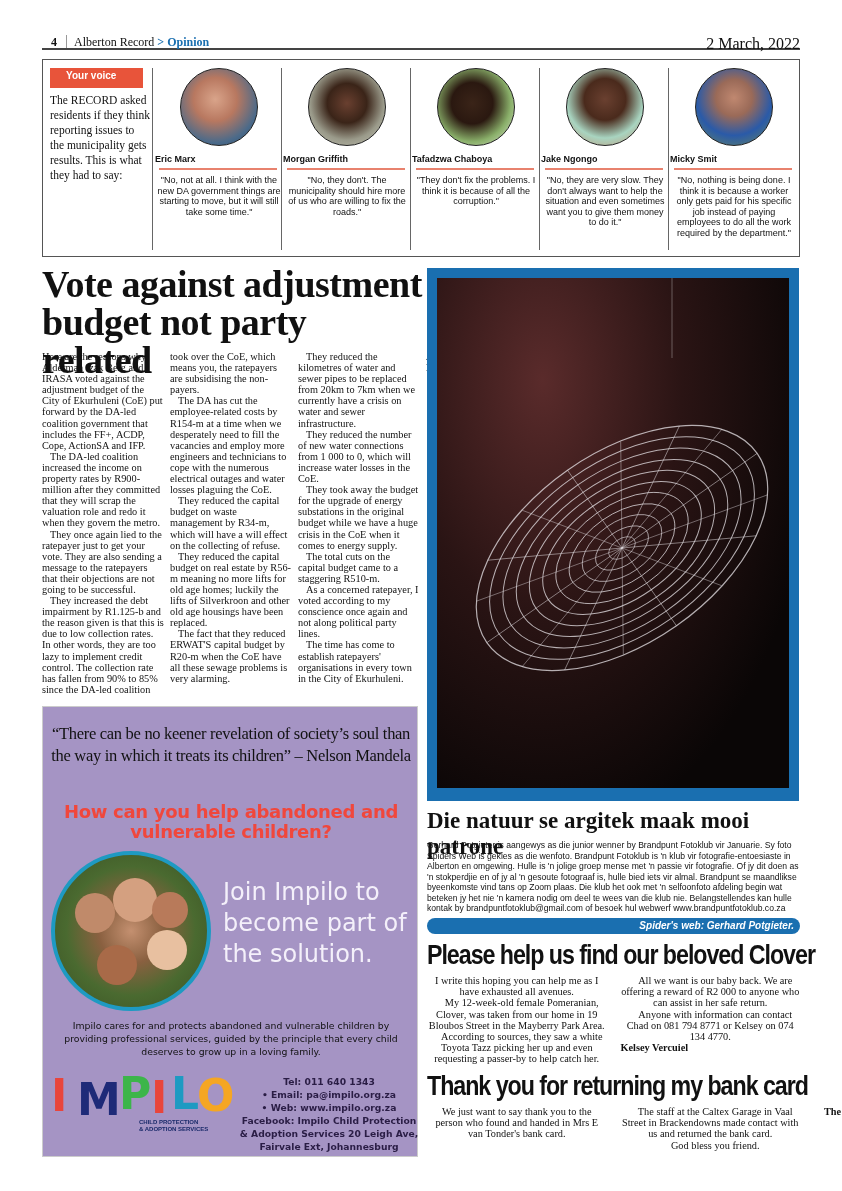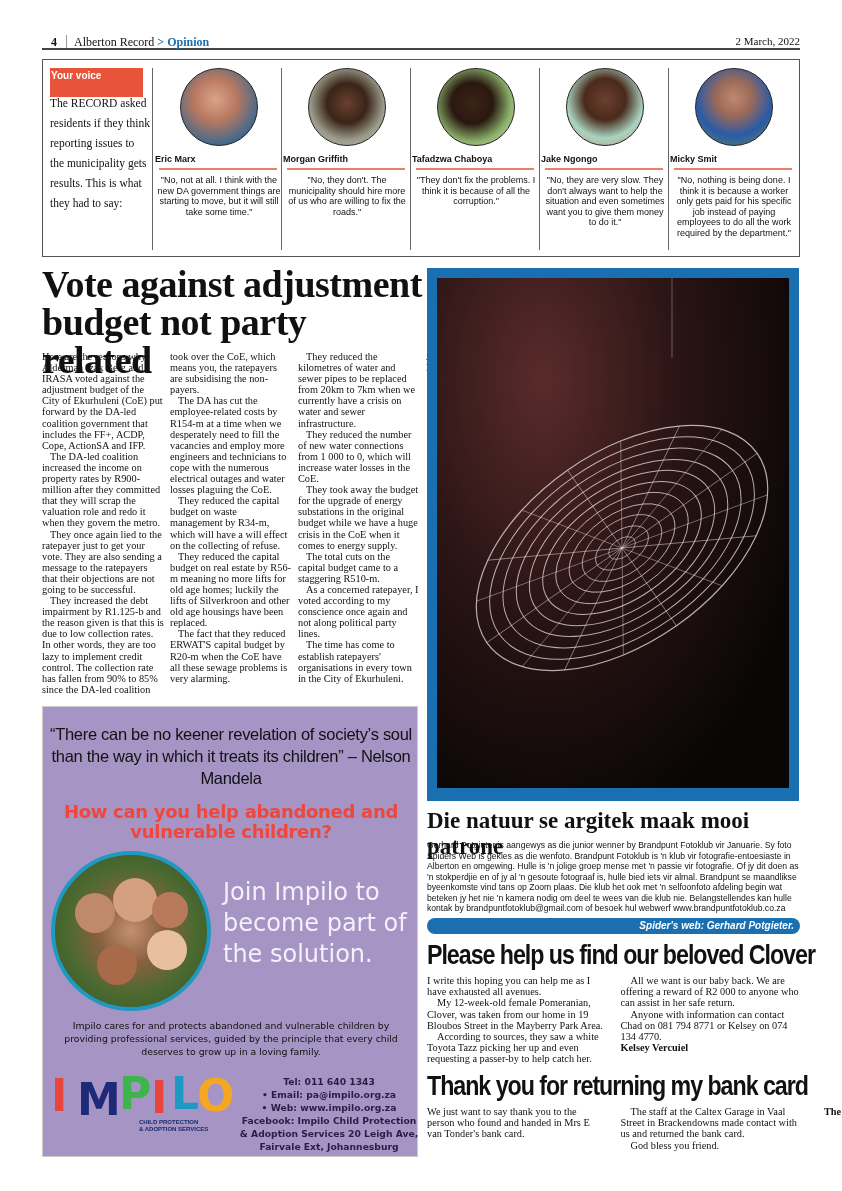--- a/index.html
+++ b/index.html
@@ -5,26 +5,26 @@
   * { box-sizing: border-box; margin: 0; padding: 0; }
   html, body { width: 842px; height: 1191px; background: #ffffff; overflow: hidden; }
   body { position: relative; font-family: "Liberation Serif", serif; color: #111; }
 
   
   .page-header { position: absolute; left: 42px; top: 34px; width: 758px; height: 16px; border-bottom: 2px solid #444; }
   .page-num { position: absolute; left: 9px; top: 1px; font-size: 12px; font-weight: bold; }
   .header-sep { position: absolute; left: 24px; top: 1px; width: 1px; height: 13px; background: #999; }
   .pub-name { position: absolute; left: 32px; top: 1px; font-size: 12px; }
   .section-name { color: #1a6fb0; font-weight: bold; }
-  .pub-date { position: absolute; right: 0; top: 1px; font-size: 11px; }
+  .pub-date { position: absolute; right: 0; top: 1px; font-size: 16px; }
 
   
   .voice-box { position: absolute; left: 42px; top: 59px; width: 758px; height: 198px; border: 1.5px solid #555; }
-  .voice-tag { position: absolute; left: 7px; top: 8px; width: 93px; height: 29px; background: #e8543a; color: #fff; font-family: "Liberation Sans", sans-serif; font-weight: bold; font-size: 10px; padding: 2px 1px; }
-  .voice-intro { position: absolute; left: 7px; top: 33px; width: 100px; font-size: 11.5px; line-height: 20px; }
+  .voice-tag { position: absolute; left: 7px; top: 8px; width: 93px; height: 20px; background: #e8543a; color: #fff; font-family: "Liberation Sans", sans-serif; font-weight: bold; font-size: 10px; padding: 2px 16px; }
+  .voice-intro { position: absolute; left: 7px; top: 33px; width: 100px; font-size: 11.5px; line-height: 15px; }
   .voice-person { position: absolute; top: 8px; width: 128px; height: 182px; }
   .voice-divider { position: absolute; top: 8px; width: 1px; height: 182px; background: #666; }
   .avatar { position: absolute; left: 25px; top: 0; width: 78px; height: 78px; border-radius: 50%; border: 1.5px solid #222; overflow: hidden; }
   .person-name { position: absolute; left: 0; top: 86px; width: 128px; font-family: "Liberation Sans", sans-serif; font-weight: bold; font-size: 9px; }
   .person-rule { position: absolute; left: 4px; top: 100px; width: 118px; height: 1.5px; background: #e8826e; }
   .person-quote { position: absolute; left: 2px; top: 107px; width: 124px; text-align: center; font-family: "Liberation Sans", sans-serif; font-size: 9px; line-height: 10.5px; }
 
   
   .article-headline { position: absolute; left: 42px; top: 265px; width: 380px; font-size: 38px; line-height: 38px; letter-spacing: -0.5px; font-family: "Liberation Serif", serif; }
   .article-body { position: absolute; left: 42px; top: 351px; width: 378px; column-count: 3; column-gap: 6px; font-size: 10.3px; line-height: 11.1px; height: 348px; column-fill: auto; }
@@ -36,26 +36,26 @@
   .photo-frame { position: absolute; left: 427px; top: 268px; width: 372px; height: 533px; background: #1a6fb0; }
   .photo-inner { position: absolute; left: 10px; top: 10px; width: 352px; height: 510px; background: radial-gradient(ellipse at 30% 20%, #5a2b2b 0%, #2a1414 40%, #0a0606 80%); overflow: hidden; }
 
   .natuur-headline { position: absolute; left: 427px; top: 808px; width: 380px; font-size: 23px; line-height: 26px; }
   .natuur-body { position: absolute; left: 427px; top: 840px; width: 373px; font-family: "Liberation Sans", sans-serif; font-size: 8.6px; line-height: 10.5px; }
   .caption-bar { position: absolute; left: 427px; top: 918px; width: 373px; height: 16px; background: #1a6fb0; color: #fff; font-family: "Liberation Sans", sans-serif; font-style: italic; font-weight: bold; font-size: 10px; text-align: right; padding: 2px 6px; border-radius: 8px; }
 
   
   .letter-headline { position: absolute; left: 427px; width: 380px; font-family: "Liberation Sans", sans-serif; font-size: 27px; line-height: 30px; letter-spacing: -1.2px; transform: scaleX(0.86); transform-origin: left; white-space: nowrap; }
   .letter-body { position: absolute; left: 427px; width: 373px; column-count: 2; column-gap: 14px; font-size: 10.3px; line-height: 11.2px; column-fill: auto; }
-  .letter-body p { text-indent: 10px; }
+  .letter-body p { text-indent: 10px; text-align: center; }
   .letter-body p:first-child { text-indent: 0; }
 
   
   .ad-box { position: absolute; left: 42px; top: 706px; width: 376px; height: 451px; background: #a594c4; border: 1px solid #ccc; }
-  .ad-quote { position: absolute; left: 0; top: 16px; width: 376px; text-align: center; font-family: Liberation Sans, sans-serif; font-size: 16.5px; line-height: 22px; color: #111; letter-spacing: -0.3px; }
+  .ad-quote { position: absolute; left: 0; top: 16px; width: 376px; text-align: center; font-family: Liberation Serif, serif; font-size: 16.5px; line-height: 22px; color: #111; letter-spacing: -0.3px; }
   .ad-question { position: absolute; left: 0; top: 95px; width: 376px; text-align: center; font-family: "DejaVu Sans", sans-serif; font-weight: bold; font-size: 18px; line-height: 20px; color: #f0473c; letter-spacing: -0.3px; }
   .ad-photo { position: absolute; left: 8px; top: 144px; width: 160px; height: 160px; border-radius: 50%; border: 4px solid #1e9ac2; overflow: hidden; background: radial-gradient(circle at 50% 50%, #c49070 0%, #8a6040 30%, #4a6a30 60%, #3a5022 100%); }
   .ad-join { position: absolute; left: 180px; top: 170px; width: 195px; font-family: "DejaVu Sans", sans-serif; font-size: 24px; line-height: 31px; color: #f4f0fa; }
   .ad-desc { position: absolute; left: 20px; top: 312px; width: 336px; text-align: center; font-family: "DejaVu Sans", sans-serif; font-size: 9.3px; line-height: 13px; color: #111; }
   .impilo-logo { position: absolute; left: 8px; top: 360px; width: 180px; height: 70px; }
   .impilo-letter { position: absolute; font-family: "DejaVu Sans", sans-serif; font-weight: bold; font-size: 44px; line-height: 50px; }
   .impilo-sub { position: absolute; left: 88px; top: 52px; font-family: "Liberation Sans", sans-serif; font-weight: bold; font-size: 6px; line-height: 7px; color: #1a2a6a; }
   .ad-contact { position: absolute; left: 196px; top: 368px; width: 180px; text-align: center; font-family: "DejaVu Sans", sans-serif; font-weight: bold; font-size: 9.2px; line-height: 13px; color: #2a1d45; }
 </style>
 </head>

